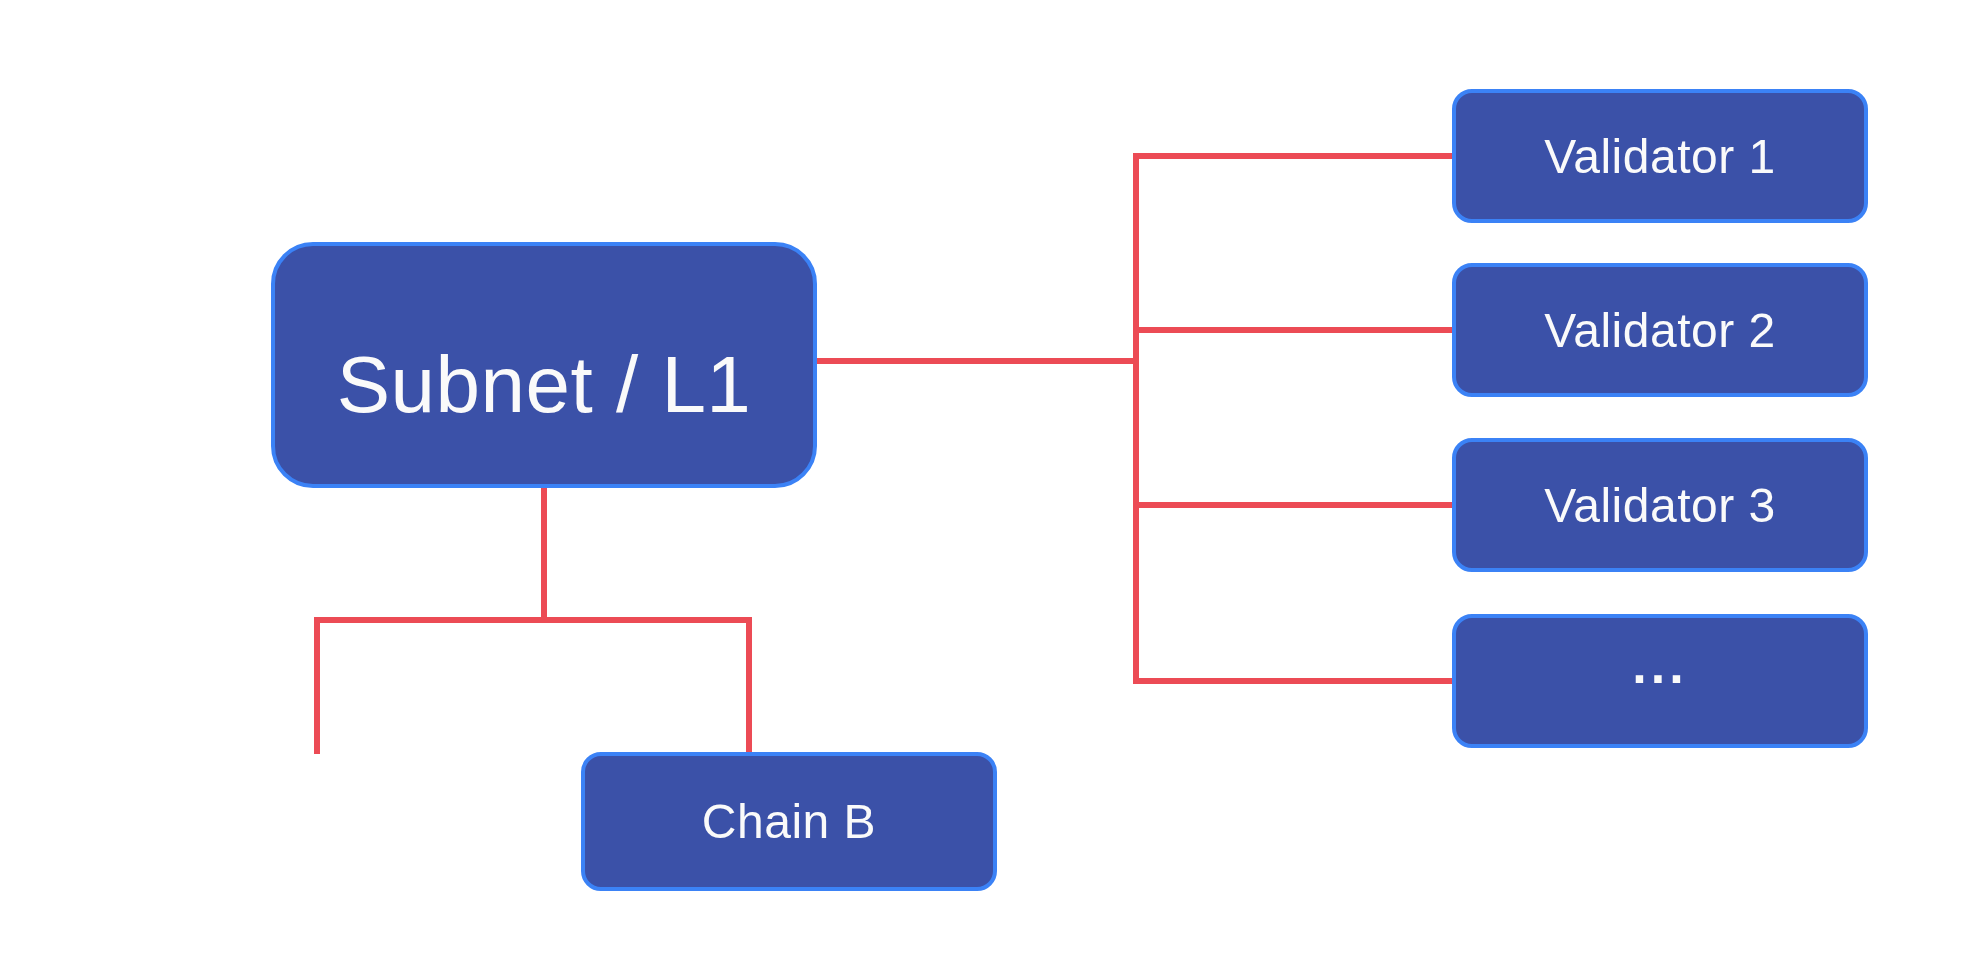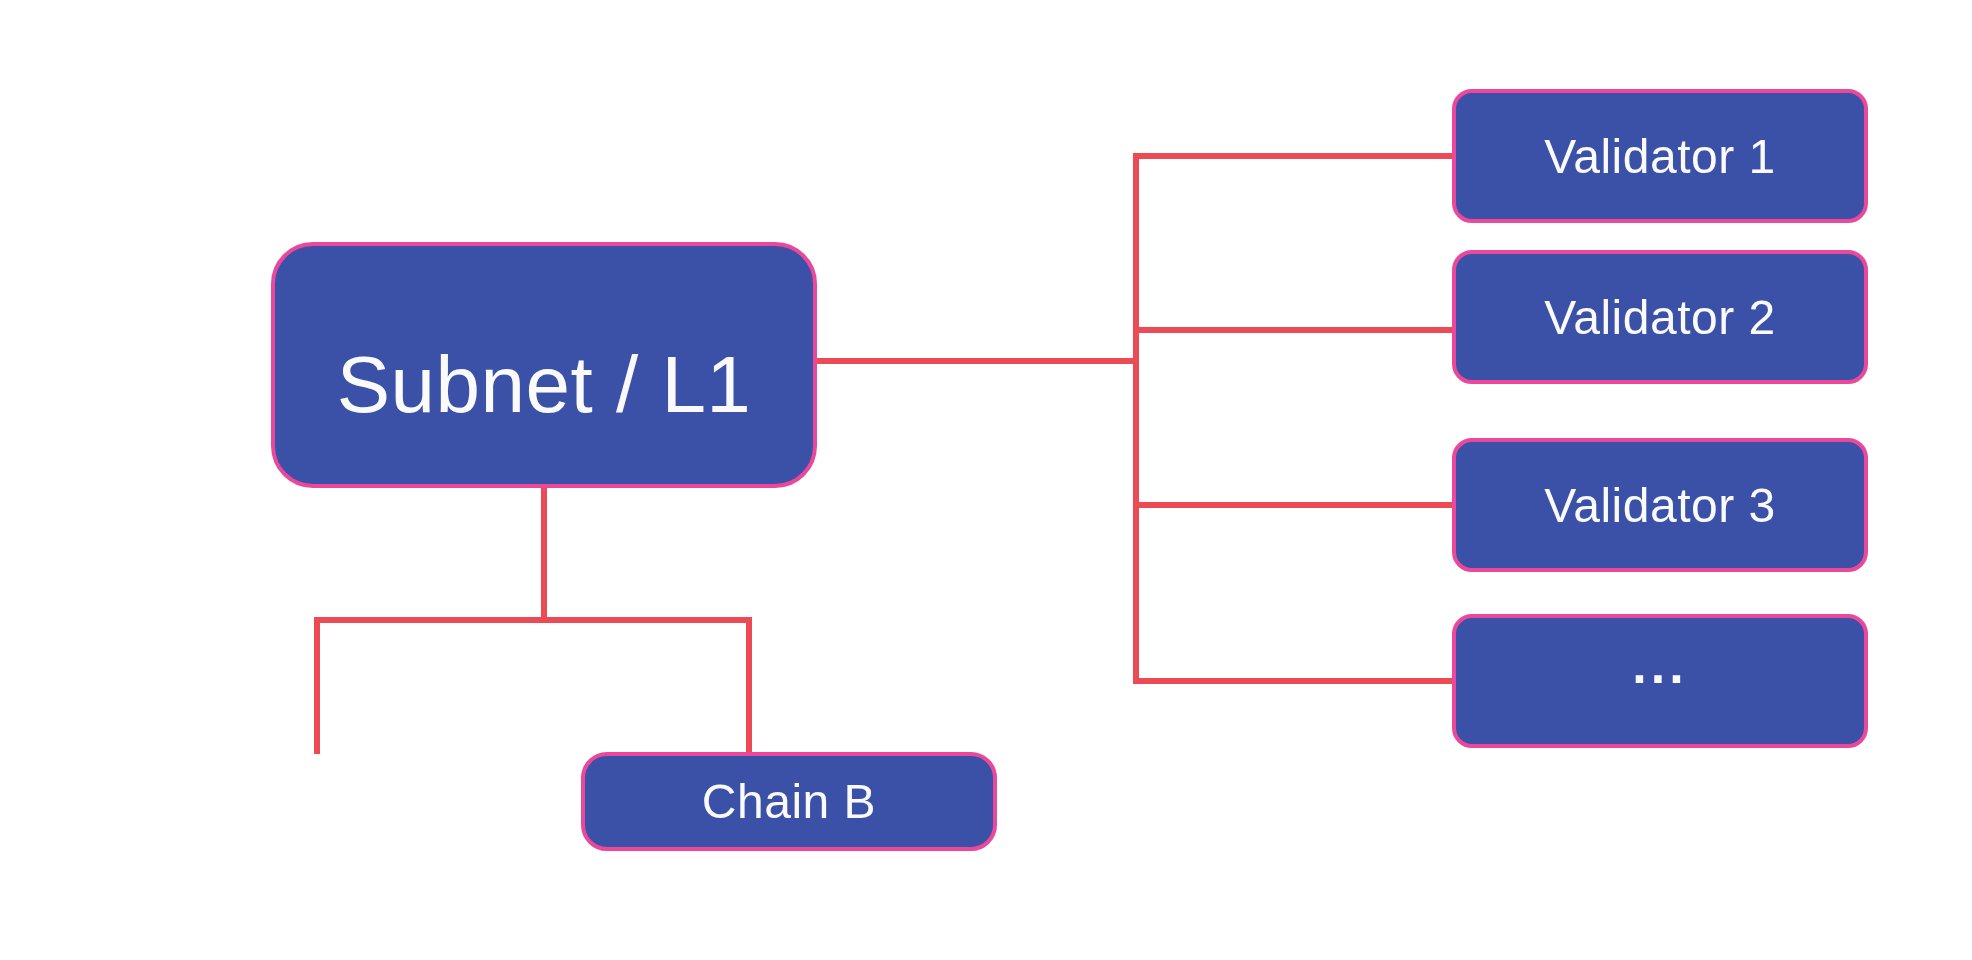--- a/index.html
+++ b/index.html
@@ -30,38 +30,38 @@
   .line-subnet-down  { left: 541px;  top: 486px; width: 6px;   height: 135px; }
   .line-branch       { left: 314px;  top: 617px; width: 438px; height: 6px; }
   .line-chain-a-down { left: 314px;  top: 617px; width: 6px;   height: 137px; }
   .line-chain-b-down { left: 746px;  top: 617px; width: 6px;   height: 137px; }
   
   .node {
     position: absolute;
     z-index: 2;
     box-sizing: border-box;
     background: #3B51A8;
-    border: 4px solid #ec4899;
+    border: 4px solid #3b82f6;
     border-radius: 20px;
     display: flex;
     align-items: center;
     justify-content: center;
     color: #FAFAFA;
   }
   .node-label {
     white-space: nowrap;
     font-weight: 400;
     letter-spacing: 0.5px;
   }
   .node-subnet { left: 271px; top: 242px; width: 546px; height: 246px; border-radius: 42px; }
   .node-subnet .node-label { font-size: 80px; margin-top: 40px; }
   .node-chain-a { left: 108px; top: 752px; width: 419px; height: 139px; }
-  .node-chain-b { left: 581px; top: 752px; width: 416px; height: 99px; border-radius: 26px; }
+  .node-chain-b { left: 581px; top: 752px; width: 416px; height: 139px; }
   .node-v1 { left: 1452px; top: 89px;  width: 416px; height: 134px; }
-  .node-v2 { left: 1452px; top: 250px; width: 416px; height: 134px; }
+  .node-v2 { left: 1452px; top: 263px; width: 416px; height: 134px; }
   .node-v3 { left: 1452px; top: 438px; width: 416px; height: 134px; text-align: center; }
   .node-more { left: 1452px; top: 614px; width: 416px; height: 134px; }
   .node-chain-a .node-label,
   .node-chain-b .node-label,
   .node-v1 .node-label,
   .node-v2 .node-label,
   .node-v3 .node-label { font-size: 48px; }
   .node-more .node-label {
     font-size: 52px;
     font-weight: 700;

